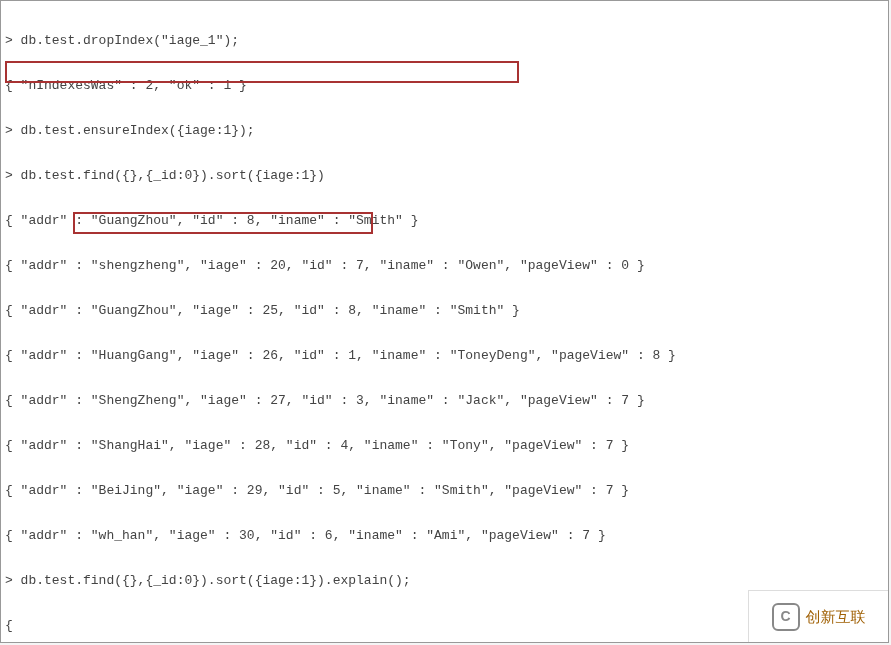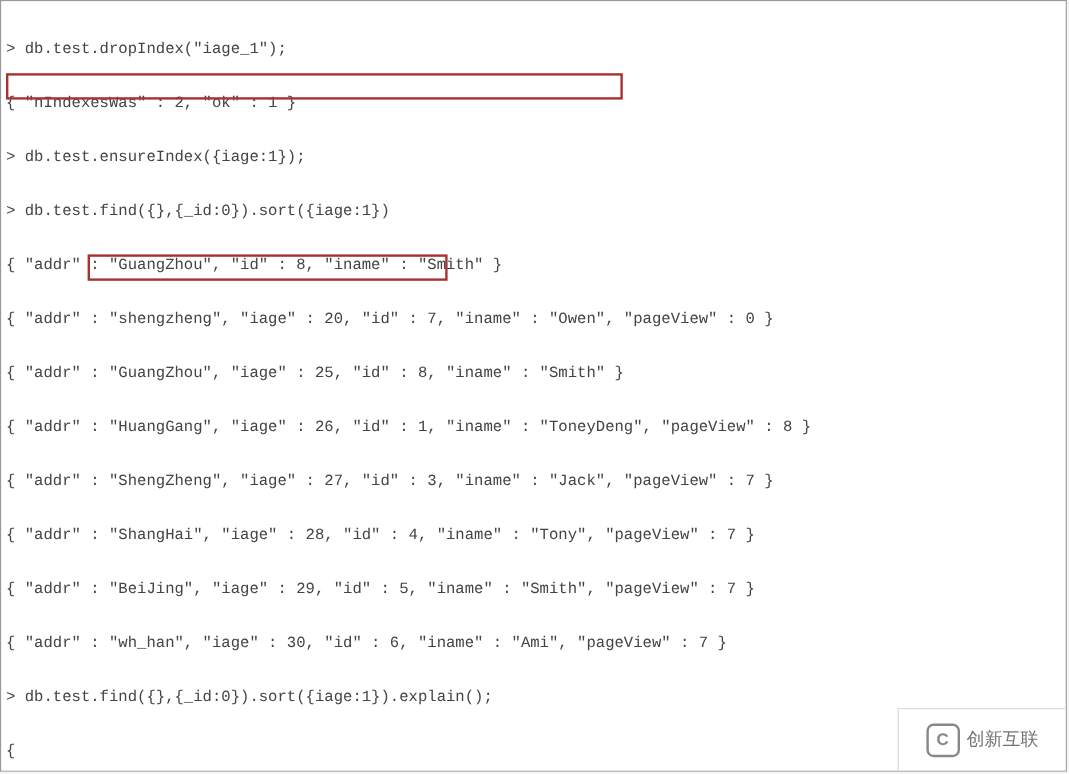--- a/index.html
+++ b/index.html
@@ -69,21 +69,21 @@
       justify-content: center;
       font-weight: bold;
       color: #888;
       margin-right: 6px;
       font-size: 14px;
       font-family: Arial, sans-serif;
     }
     .watermark-text {
       font-family: "Microsoft YaHei", Arial, sans-serif;
       font-size: 15px;
-      color: #737373;
+      color: #a16207;
       font-weight: 500;
     }
     .outline {
       border: 1px solid #999;
       width: 889px;
       height: 643px;
       position: relative;
       overflow: hidden;
     }
   </style>

